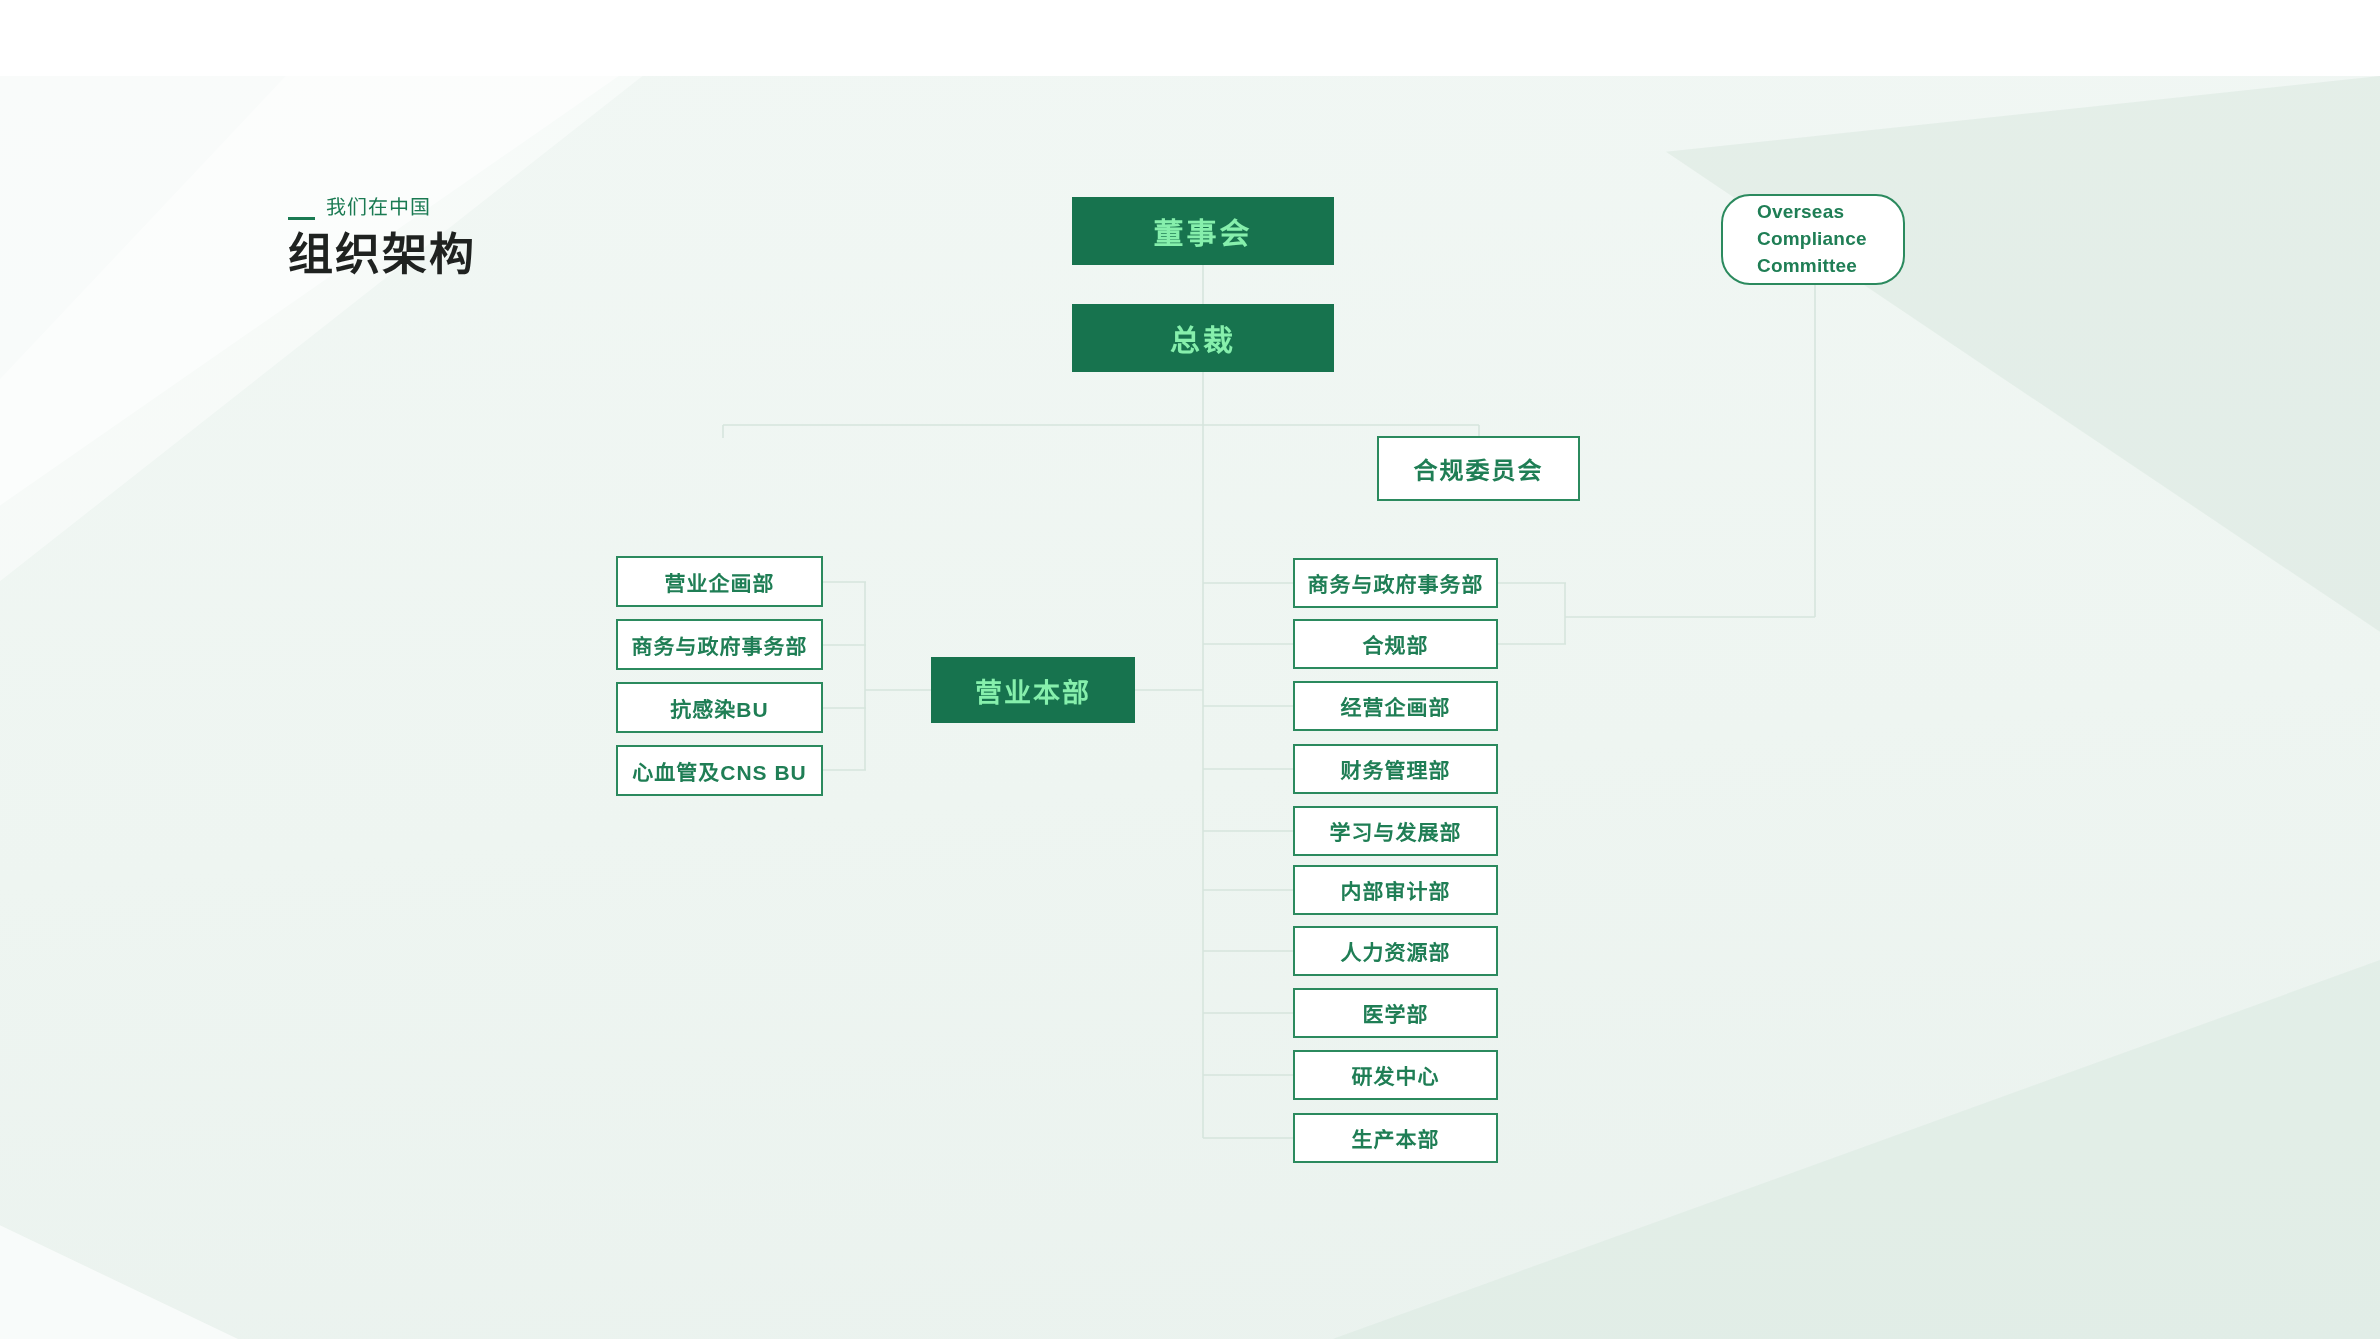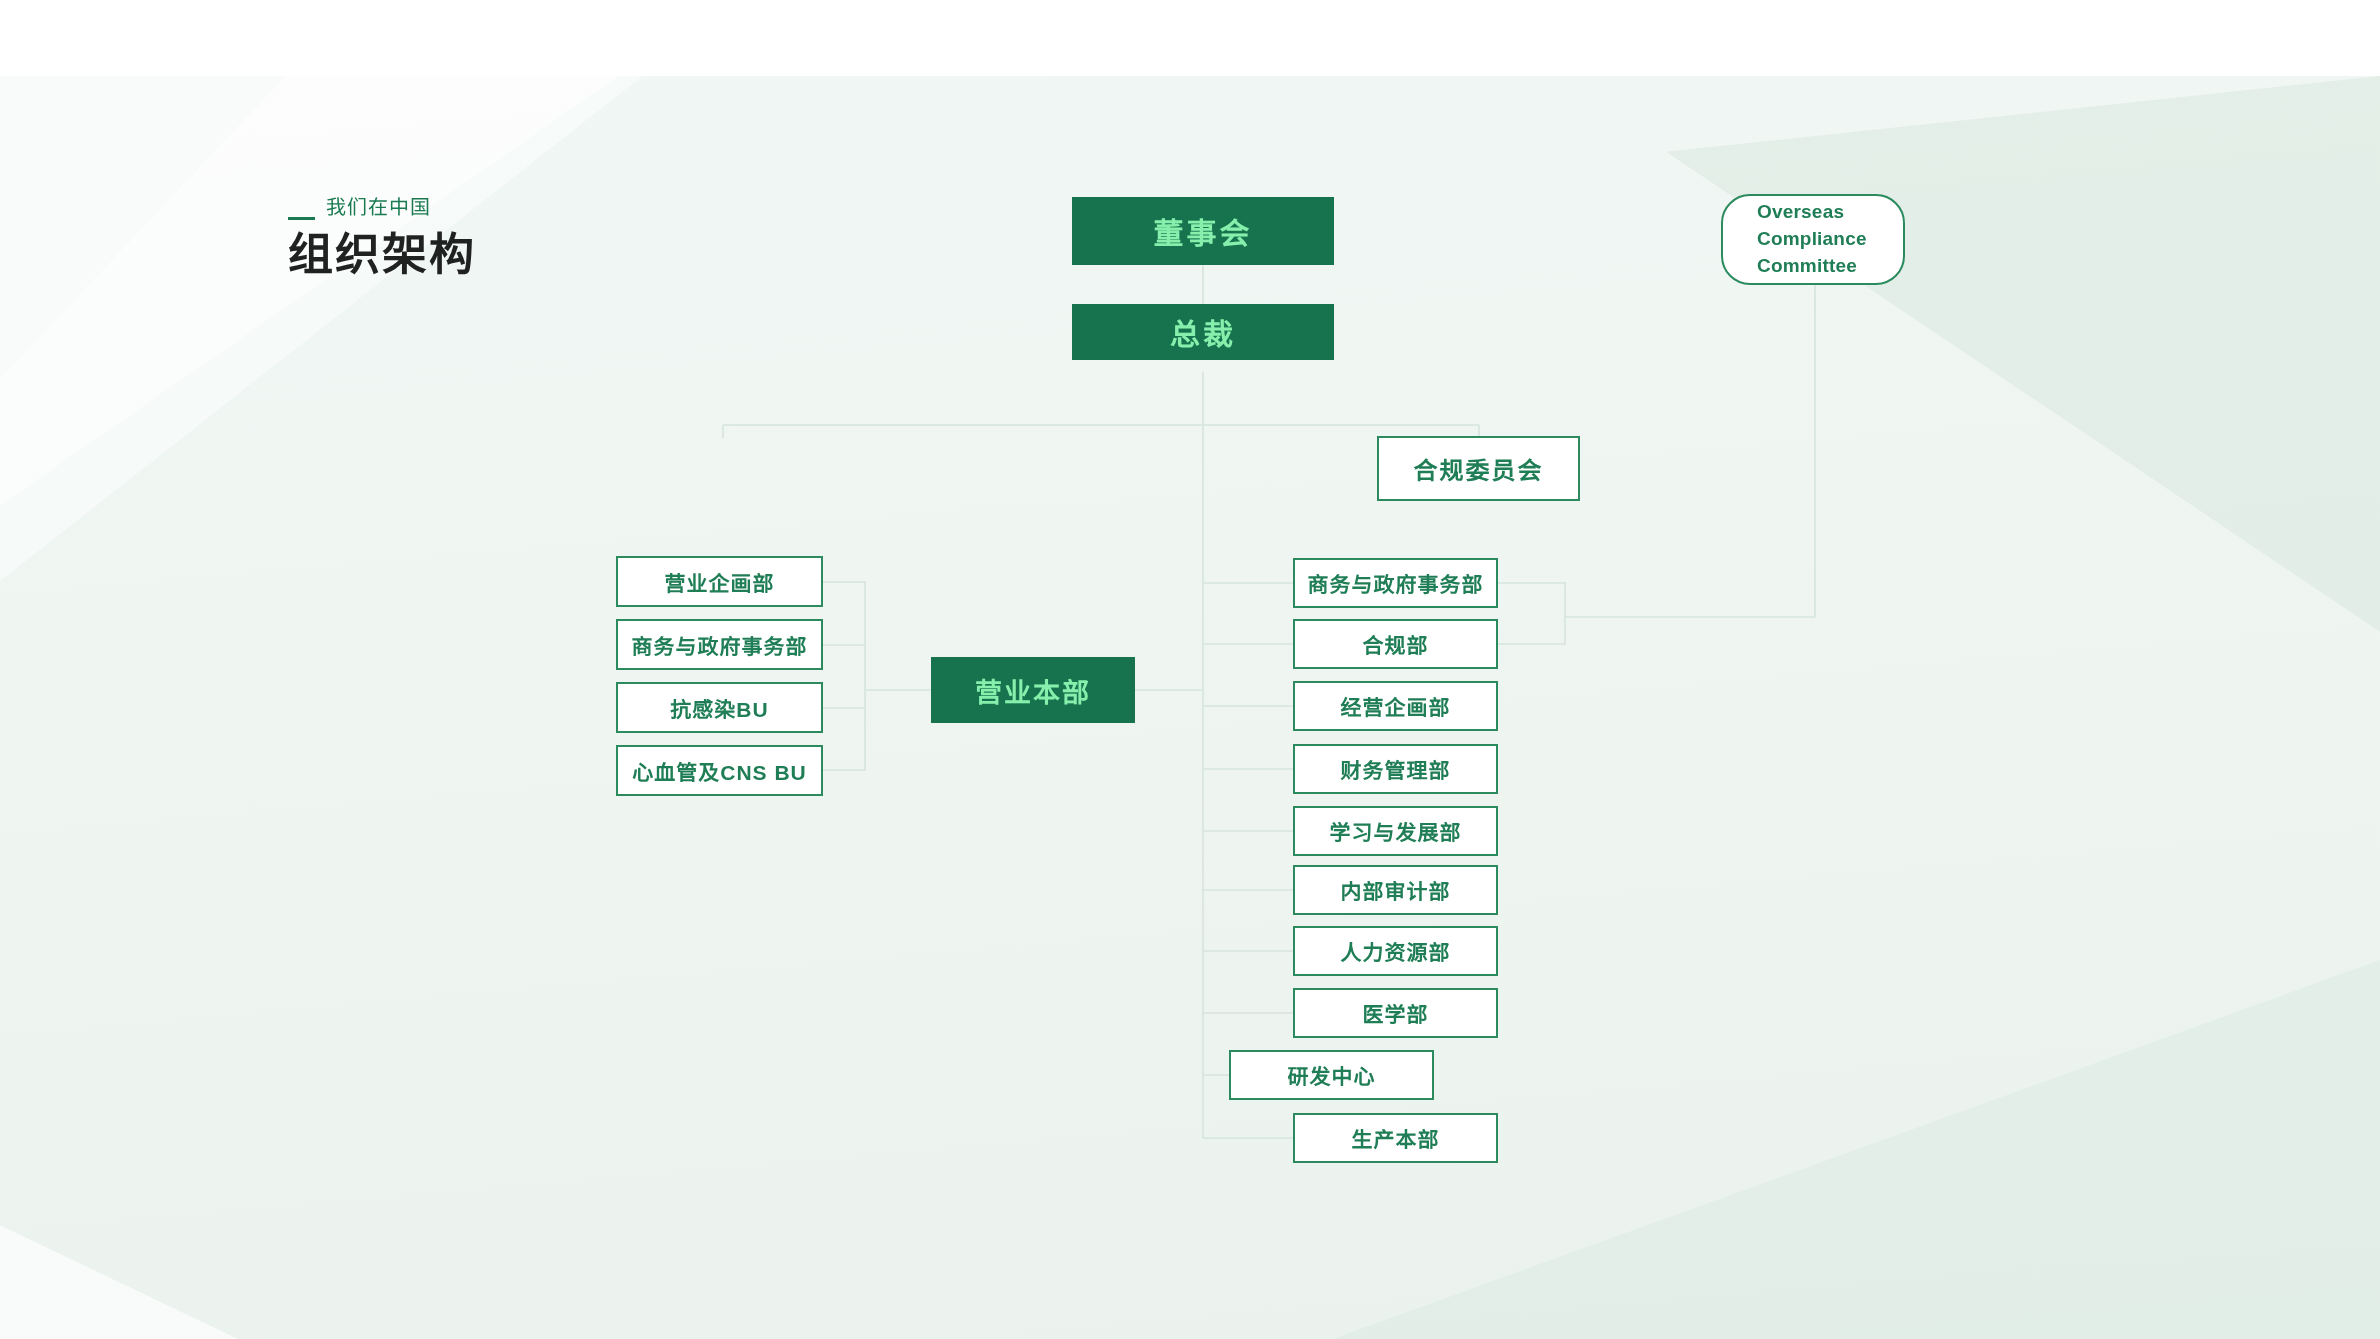--- a/index.html
+++ b/index.html
@@ -115,21 +115,21 @@
 
     <line x1="1497" y1="583" x2="1566" y2="583"></line>
     <line x1="1497" y1="644" x2="1566" y2="644"></line>
     <line x1="1565" y1="583" x2="1565" y2="644"></line>
     <line x1="1565" y1="617" x2="1815" y2="617"></line>
     <line x1="1815" y1="285" x2="1815" y2="617"></line>
   </svg>
 
   <div class="node filled" style="left:1072px;top:197px;width:262px;height:68px">董事会</div>
 
-  <div class="node filled" style="left:1072px;top:304px;width:262px;height:56px">总裁</div>
+  <div class="node filled" style="left:1072px;top:304px;width:262px;height:68px">总裁</div>
 
   <div class="node outline overseas" style="left:1721px;top:194px;width:184px;height:91px">
     <span>Overseas</span>
     <span>Compliance</span>
     <span>Committee</span>
   </div>
 
 
   <div class="node outline committee" style="left:1377px;top:436px;width:203px;height:65px">合规委员会</div>
 
@@ -141,16 +141,16 @@
   <div class="node outline dept" style="left:616px;top:745px;width:207px;height:51px">心血管及CNS BU</div>
 
   <div class="node outline dept" style="left:1293px;top:558px;width:205px;height:50px">商务与政府事务部</div>
   <div class="node outline dept" style="left:1293px;top:619px;width:205px;height:50px">合规部</div>
   <div class="node outline dept" style="left:1293px;top:681px;width:205px;height:50px">经营企画部</div>
   <div class="node outline dept" style="left:1293px;top:744px;width:205px;height:50px">财务管理部</div>
   <div class="node outline dept" style="left:1293px;top:806px;width:205px;height:50px">学习与发展部</div>
   <div class="node outline dept" style="left:1293px;top:865px;width:205px;height:50px">内部审计部</div>
   <div class="node outline dept" style="left:1293px;top:926px;width:205px;height:50px">人力资源部</div>
   <div class="node outline dept" style="left:1293px;top:988px;width:205px;height:50px">医学部</div>
-  <div class="node outline dept" style="left:1229px;top:1050px;width:205px;height:50px">研发中心</div>
+  <div class="node outline dept" style="left:1293px;top:1050px;width:205px;height:50px">研发中心</div>
   <div class="node outline dept" style="left:1293px;top:1113px;width:205px;height:50px">生产本部</div>
 
 </div>
 
 </body></html>

